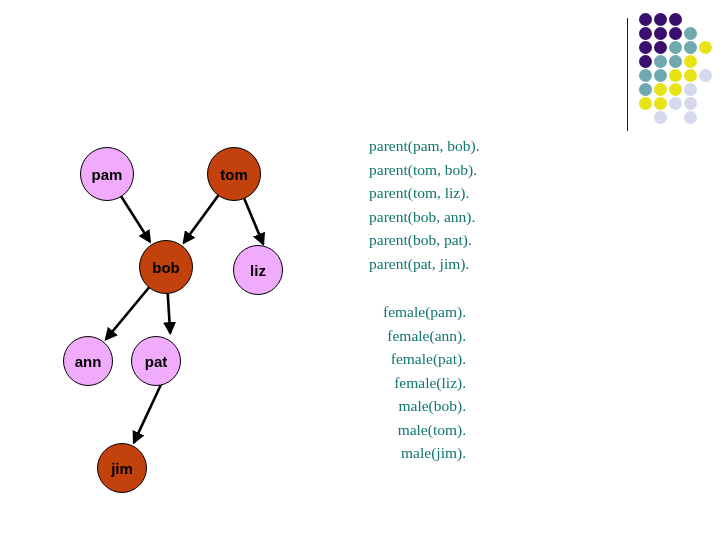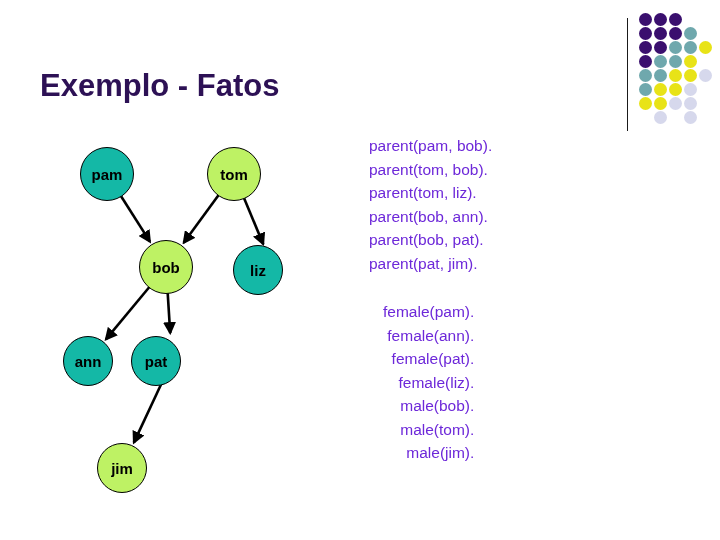--- a/index.html
+++ b/index.html
@@ -70,49 +70,48 @@
     box-sizing: border-box;
     display: flex;
     align-items: center;
     justify-content: center;
     font-family: "Liberation Sans", sans-serif;
     font-size: 15px;
     font-weight: bold;
     color: #000000;
     line-height: 1;
   }
-  .tree-node.female { background: #14b8a6; }
-  .tree-node.male   { background: #bef264; }
+  .tree-node.female { background: #f0abfc; }
+  .tree-node.male   { background: #c2410c; }
 
   
   .code-block {
     position: absolute;
-    font-family: Liberation Sans, sans-serif;
+    font-family: Liberation Serif, serif;
     font-size: 15.5px;
     line-height: 23.5px;
-    color: #6d28d9;
+    color: #0f766e;
     white-space: pre;
   }
   #facts-parent {
     left: 369px;
     top: 134px;
   }
   #facts-gender {
     left: 367px;
     top: 300px;
     text-align: right;
   }
   #facts-gender .code-line { display: block; margin-left: 16px; }
 </style>
 </head>
 <body>
 
 <div id="slide">
 
-  <div id="slide-title">Exemplo - Fatos</div>
 
   <div id="vertical-rule"></div>
 
   <div id="dot-grid">
       <div class="dot" style="left: 0px; top: 0px; background: rgb(58, 15, 110);"></div>
       <div class="dot" style="left: 15px; top: 0px; background: rgb(58, 15, 110);"></div>
       <div class="dot" style="left: 30px; top: 0px; background: rgb(58, 15, 110);"></div>
       <div class="dot" style="left: 0px; top: 14px; background: rgb(58, 15, 110);"></div>
       <div class="dot" style="left: 15px; top: 14px; background: rgb(58, 15, 110);"></div>
       <div class="dot" style="left: 30px; top: 14px; background: rgb(58, 15, 110);"></div>

